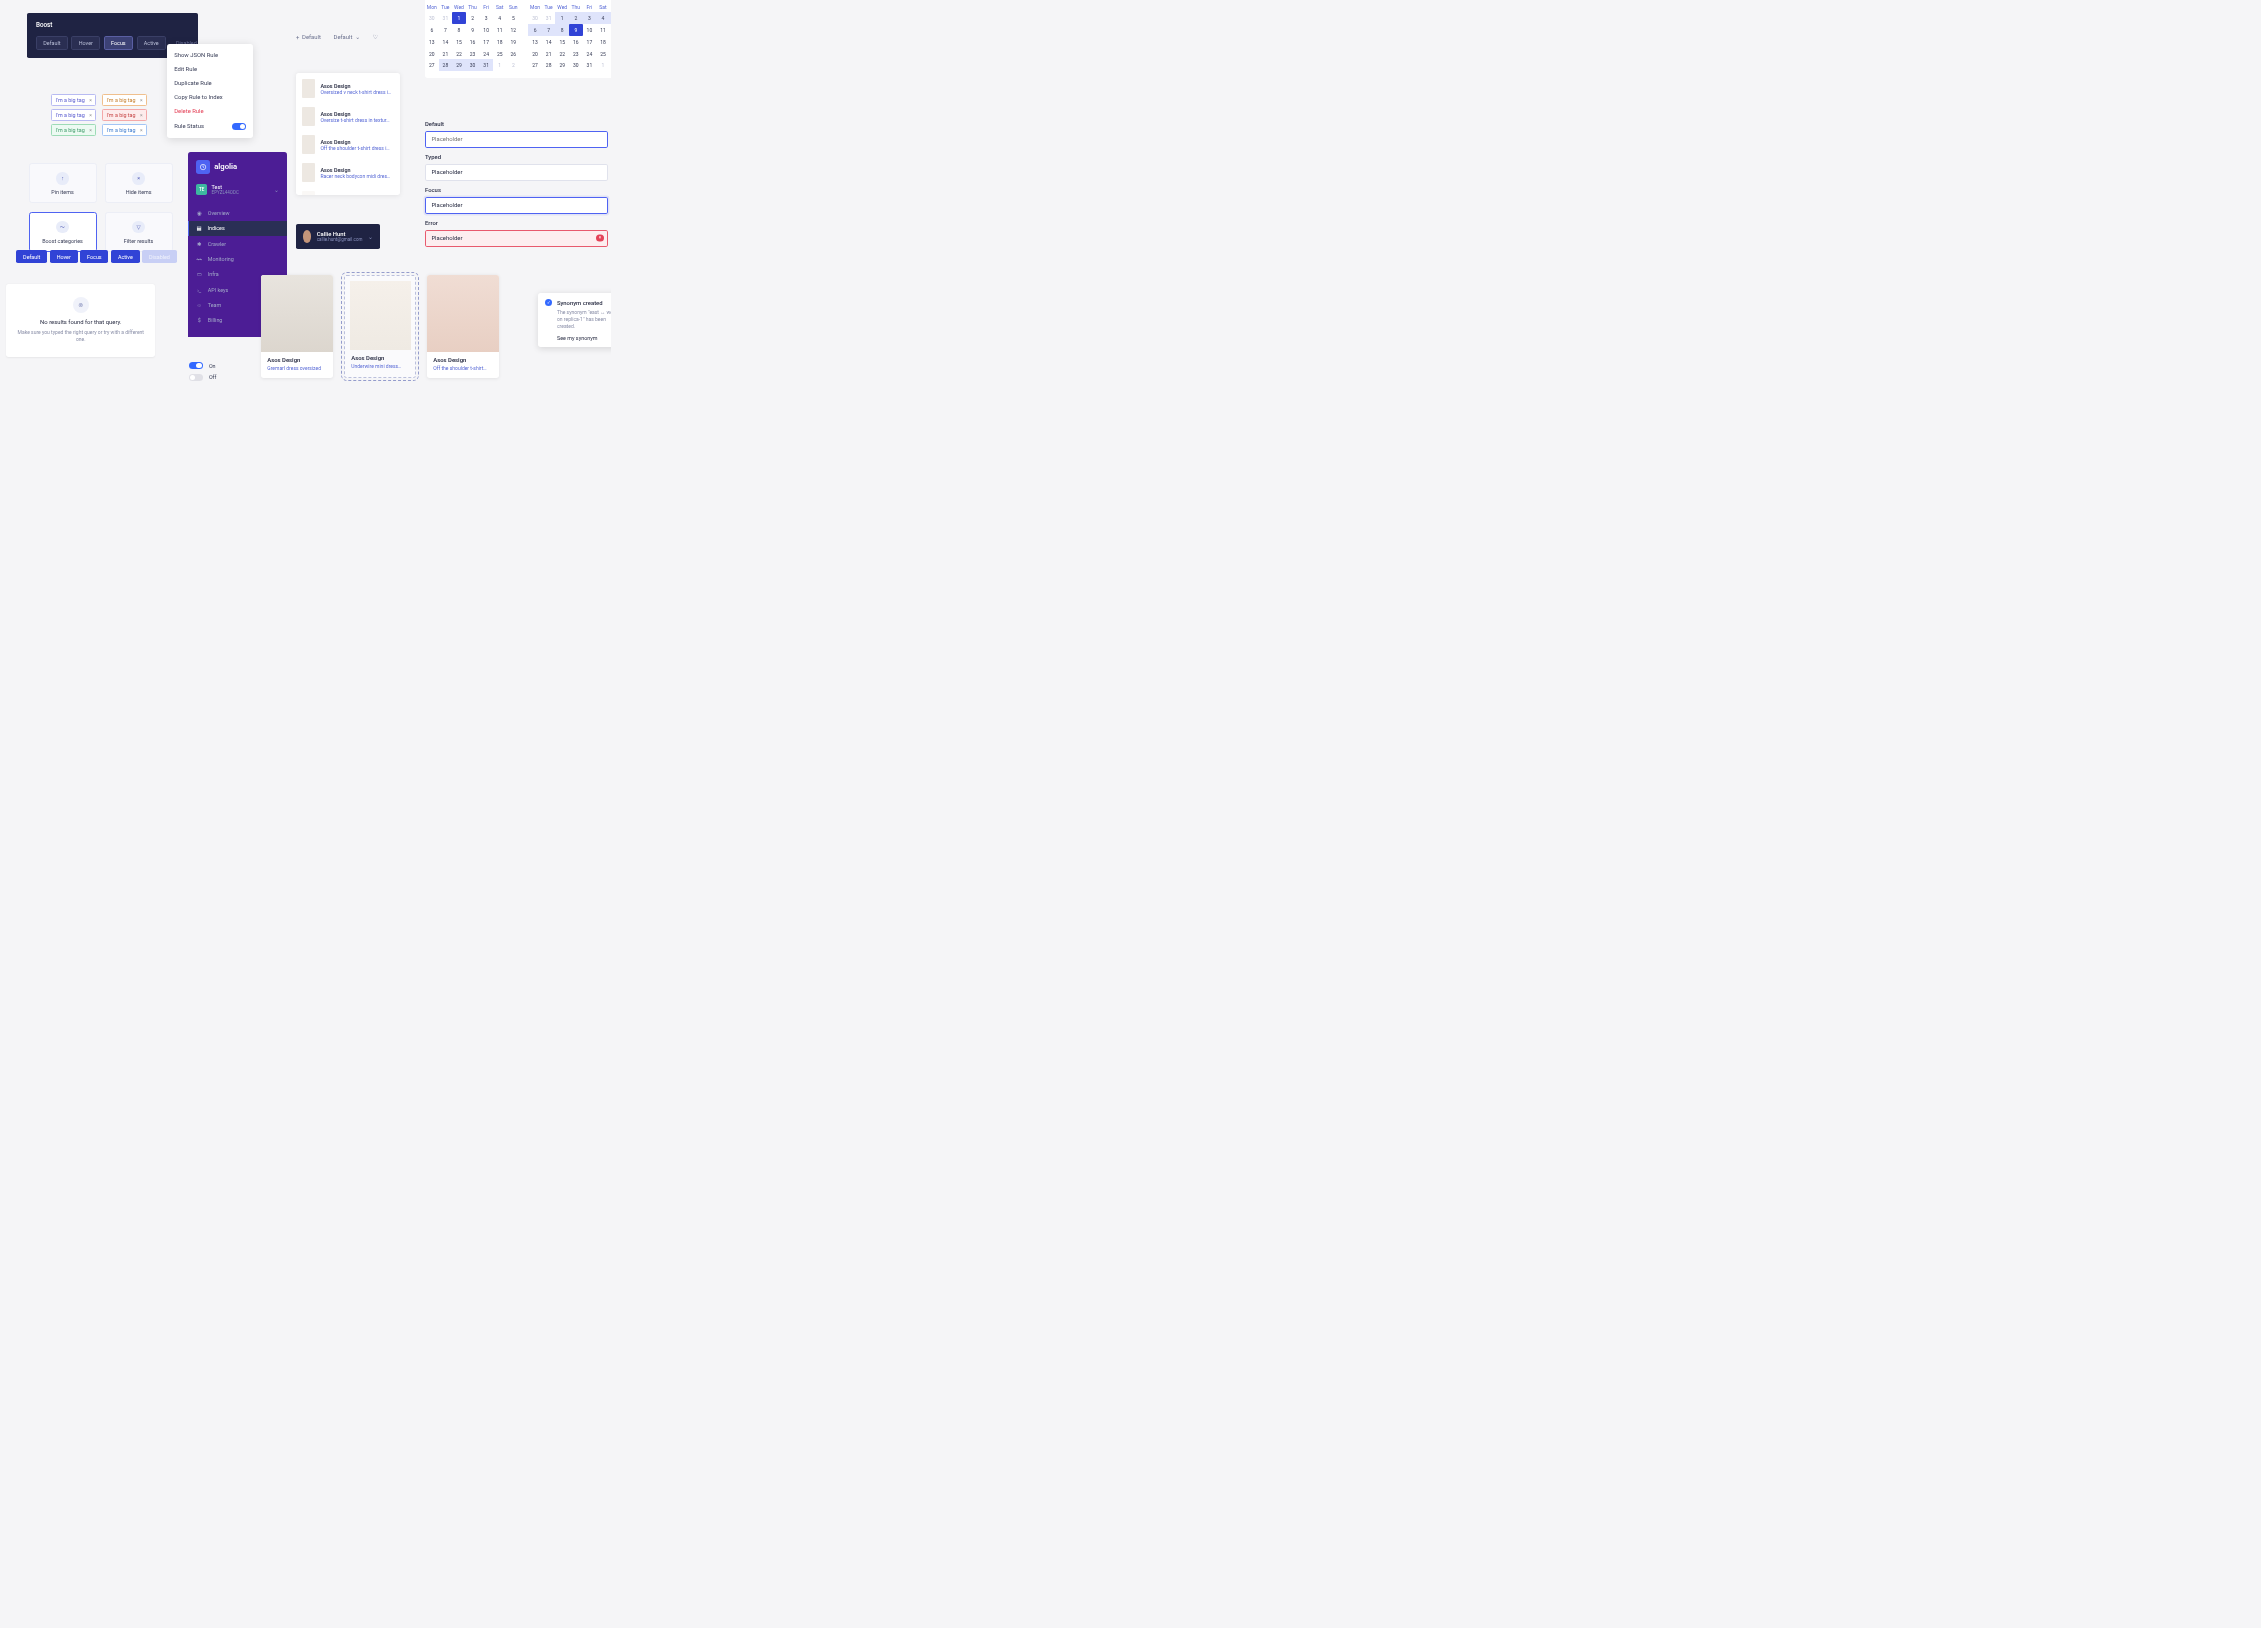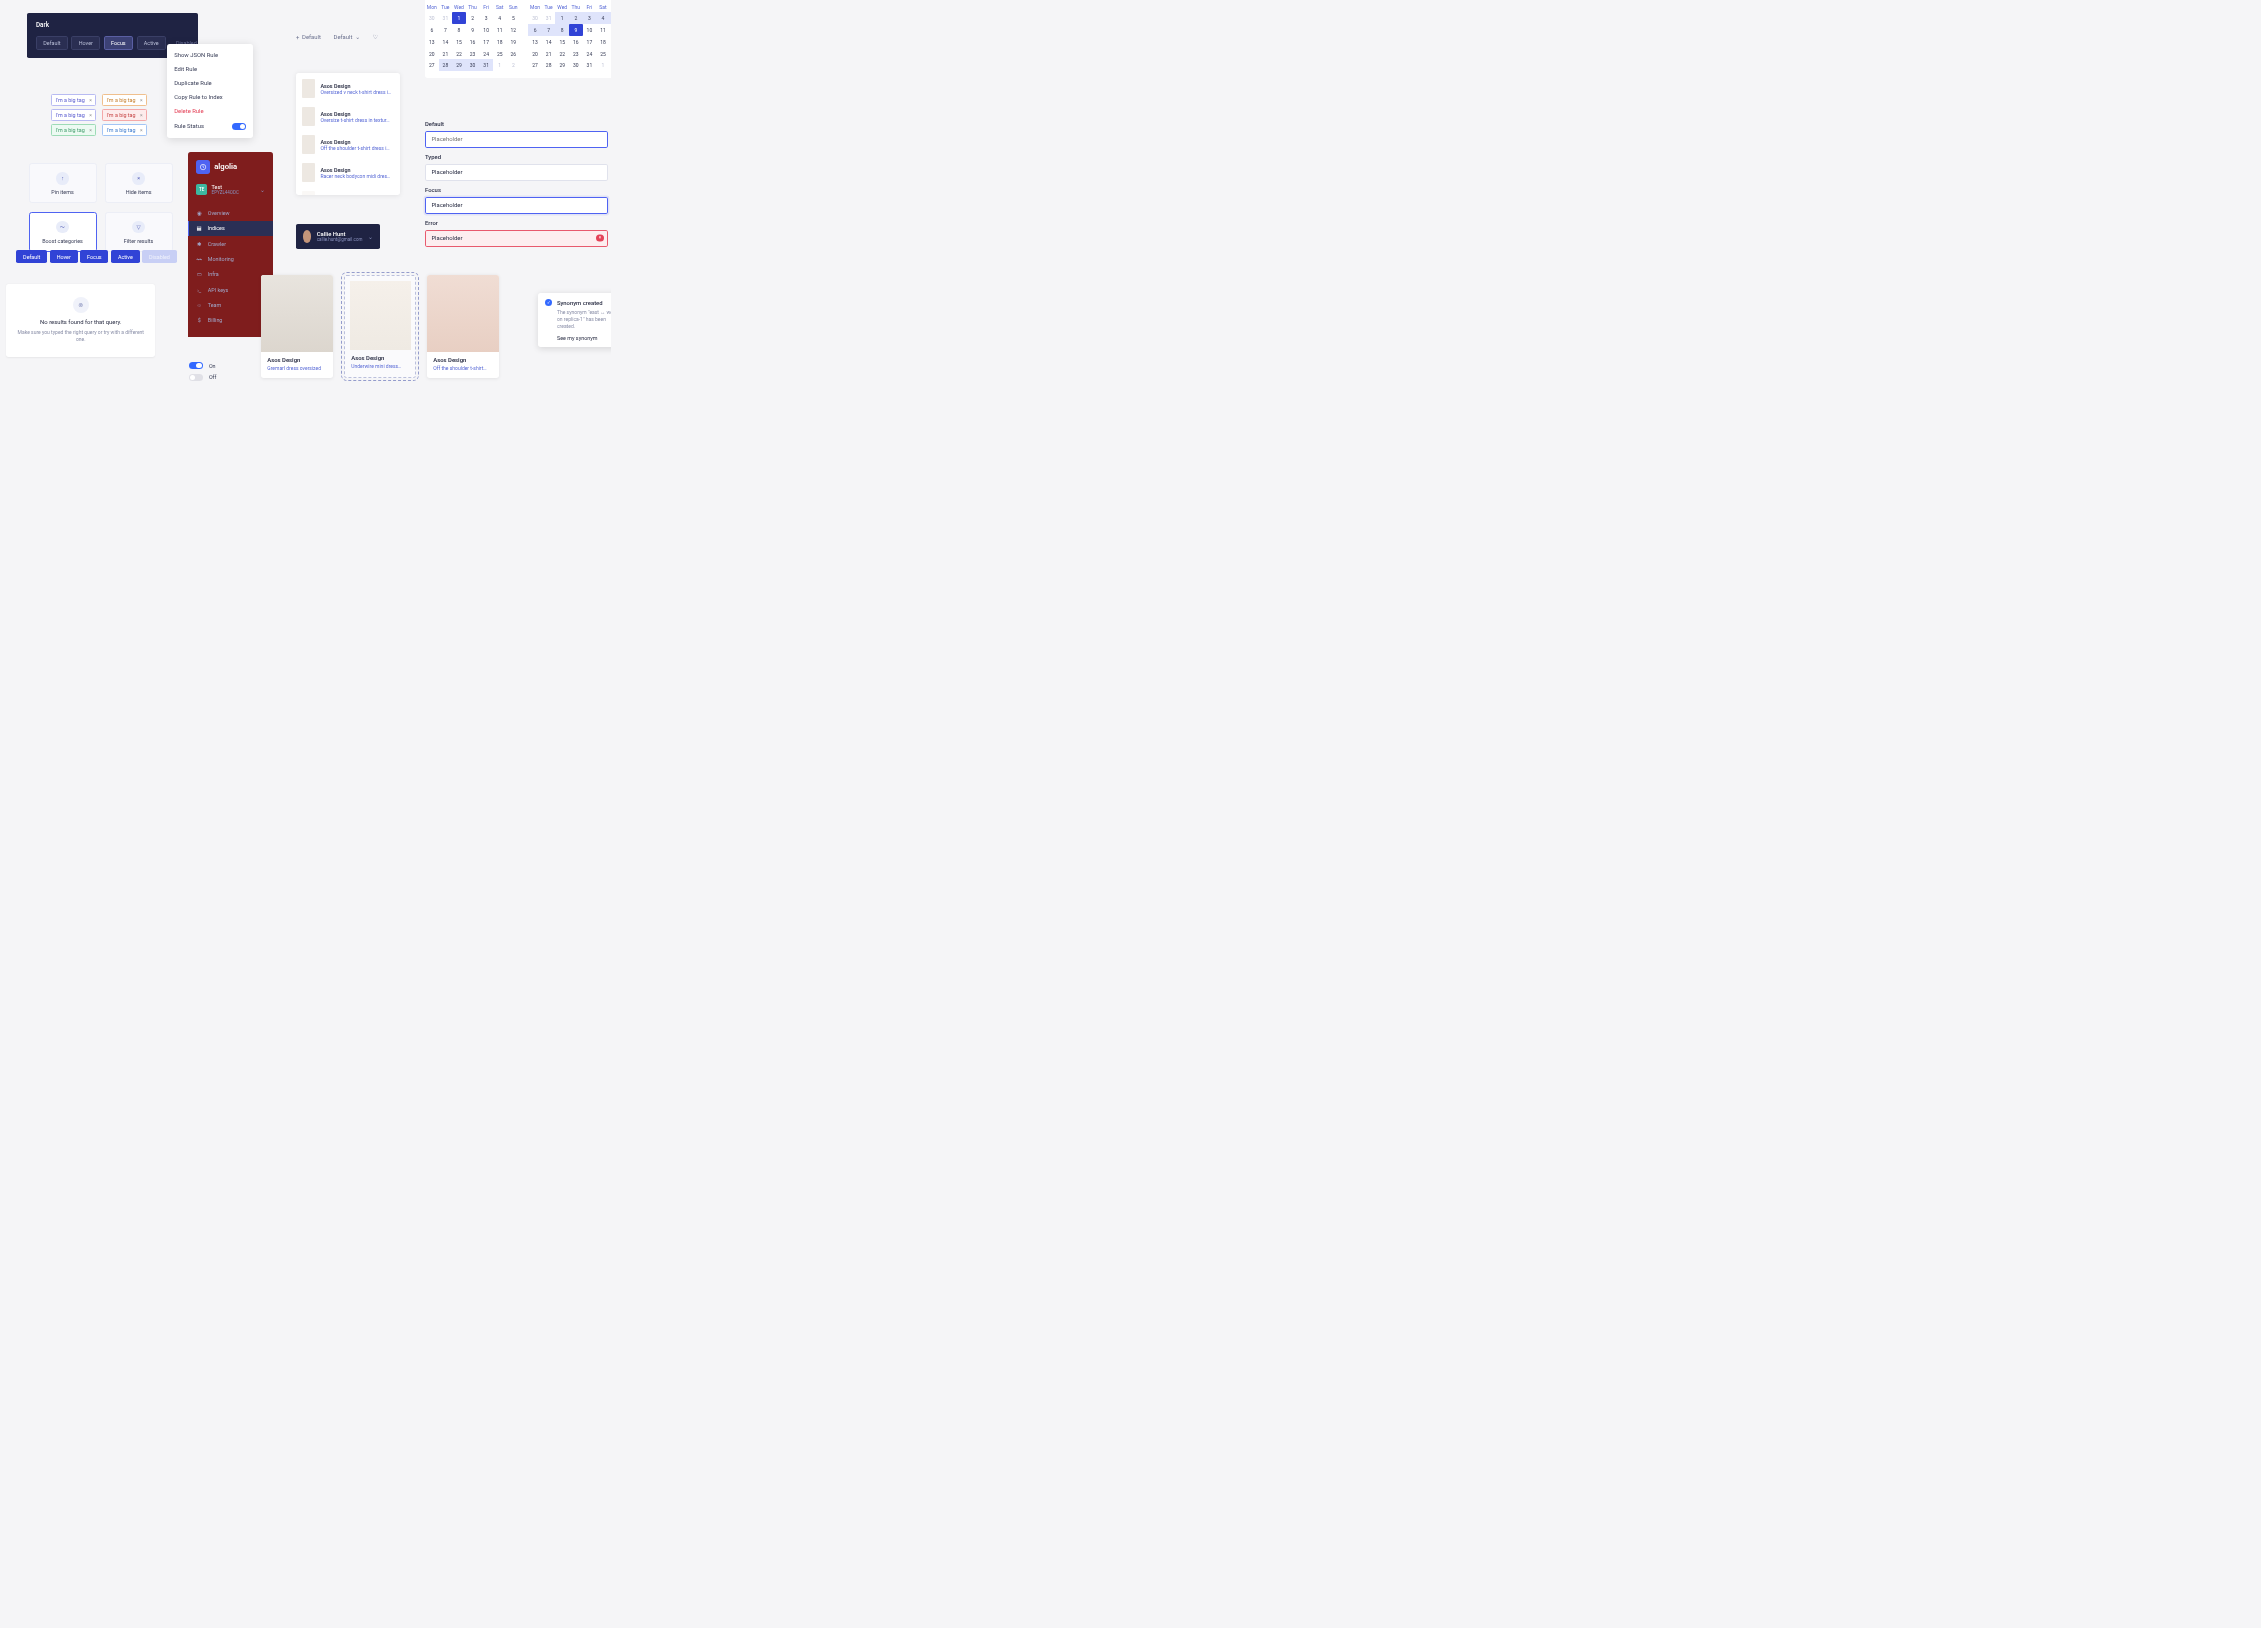--- a/index.html
+++ b/index.html
@@ -45,21 +45,21 @@
 .pbtn { background: #3143d6; color: #fff; border: none; padding: 3.6px 6.8px; border-radius: 1.8px; font-size: 5.4px; cursor: pointer; }
 .pbtn.disabled { background: #c8cff5; color: #f0f2fc; }
 
 
 .empty-card { position: absolute; left: 6.3px; top: 284px; width: 149px; background: #fff; border-radius: 2.7px; padding: 12.7px 11px; text-align: center; box-shadow: 0 0.5px 1.8px rgba(0,0,0,0.06); }
 .empty-icon { width: 16.3px; height: 16.3px; border-radius: 50%; background: #f0f2fa; margin: 0 auto 6.3px; display: flex; align-items: center; justify-content: center; color: #8890bc; }
 .empty-title { font-size: 5.9px; color: #2a2e44; margin-bottom: 3.6px; }
 .empty-sub { font-size: 5px; color: #8a8fa8; line-height: 1.5; }
 
 
-.sidebar { position: absolute; left: 188px; top: 152px; width: 85px; background: #7f1d1d; border-radius: 2.7px 2.7px 0 0; overflow: hidden; height: 185px; }
+.sidebar { position: absolute; left: 188px; top: 152px; width: 99px; background: #4c1d95; border-radius: 2.7px 2.7px 0 0; overflow: hidden; height: 185px; }
 .sb-head { padding: 8.1px 8.1px 6.3px; display: flex; align-items: center; gap: 4.5px; }
 .sb-logo { width: 13.6px; height: 13.6px; background: #4f63f2; border-radius: 2.7px; display: flex; align-items: center; justify-content: center; }
 .sb-brand { color: #fff; font-weight: 600; font-size: 7.7px; }
 .sb-app { margin: 0 3.6px 5.4px; padding: 4.5px; border-radius: 1.8px; display: flex; align-items: center; gap: 4.5px; }
 .sb-avatar { width: 11px; height: 11px; background: #3db8a0; border-radius: 1.8px; color: #fff; font-size: 4.5px; display: flex; align-items: center; justify-content: center; font-weight: 600; }
 .sb-app-name { color: #fff; font-size: 5.4px; }
 .sb-app-id { color: #8890bc; font-size: 4.5px; }
 .sb-chev { margin-left: auto; color: #8890bc; }
 .sb-nav { list-style: none; }
 .sb-nav li { padding: 4.5px 8.1px; color: #a0a6c8; font-size: 5.4px; display: flex; align-items: center; gap: 5.4px; cursor: pointer; }
@@ -128,21 +128,21 @@
 
 .sw-list { position: absolute; left: 189px; top: 362px; }
 .sw-row { display: flex; align-items: center; gap: 6.3px; margin-bottom: 4.5px; font-size: 5.4px; color: #3a3f58; }
 
 svg { display: block; }
 </style>
 </head>
 <body>
 
 <div class="dark-panel">
-  <div class="dark-title">Dark</div>
+  <div class="dark-title">Boost</div>
   <div class="btn-row">
     <button class="dark-btn">Default</button>
     <button class="dark-btn">Hover</button>
     <button class="dark-btn focus">Focus</button>
     <button class="dark-btn">Active</button>
     <button class="dark-btn disabled">Disabled</button>
   </div>
 </div>
 
 <div class="ctx-menu">

